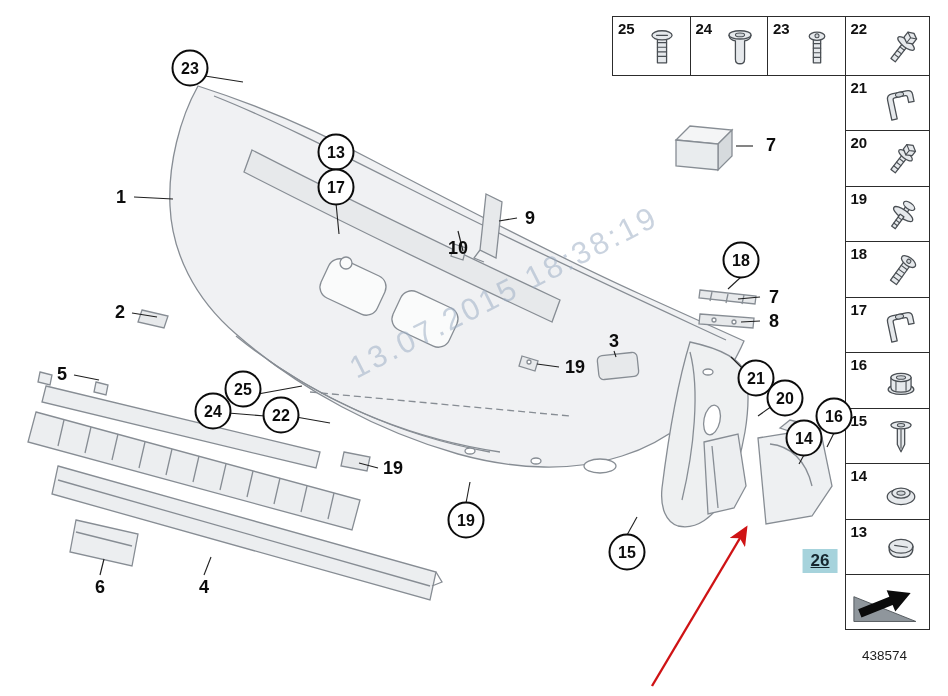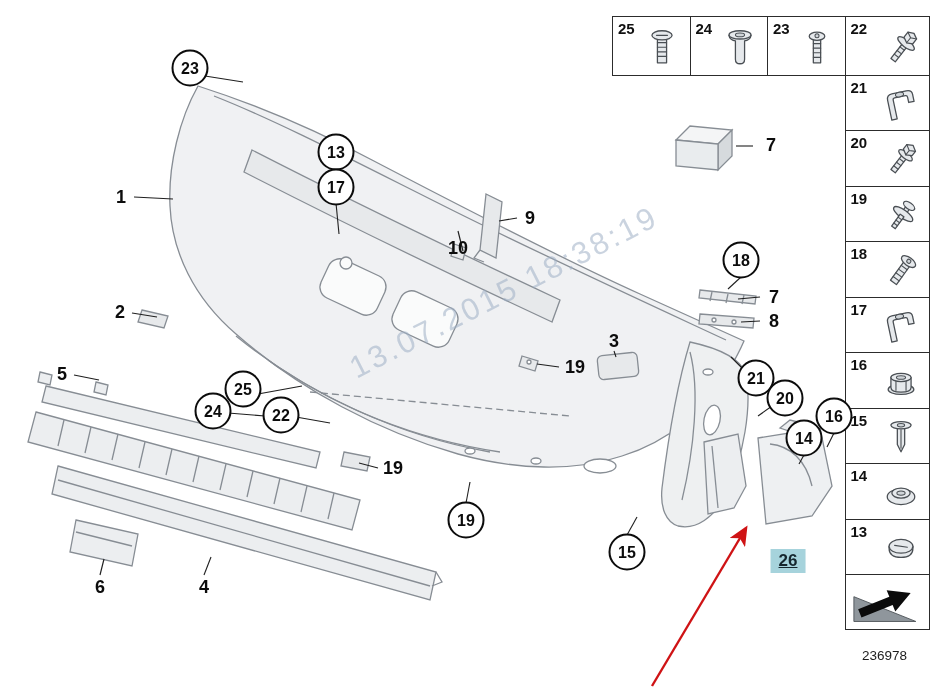--- a/index.html
+++ b/index.html
@@ -193,21 +193,21 @@
       <div class="callout plain" style="left: 100px; top: 587px;">6</div>
       <div class="callout circle" style="left: 627px; top: 552px;">15</div>
       <div class="callout circle" style="left: 741px; top: 260px;">18</div>
       <div class="callout plain" style="left: 774px; top: 297px;">7</div>
       <div class="callout plain" style="left: 774px; top: 321px;">8</div>
       <div class="callout plain" style="left: 771px; top: 145px;">7</div>
       <div class="callout circle" style="left: 756px; top: 378px;">21</div>
       <div class="callout circle" style="left: 785px; top: 398px;">20</div>
       <div class="callout circle" style="left: 834px; top: 416px;">16</div>
       <div class="callout circle" style="left: 804px; top: 438px;">14</div>
-      <div class="callout highlight" style="left: 788px; top: 561px; text-decoration: underline;">26</div>
+      <div class="callout highlight" style="left: 820px; top: 561px; text-decoration: underline;">26</div>
     </div>
 
   <div class="legend-top">
       <div class="cell">
         <span class="cellnum">25</span>
         <span class="cellicon">
           <svg viewBox="0 0 48 48">
             <rect x="19" y="10" width="10" height="28" class="f"></rect>
             <path d="M19 16 h10 M19 21 h10 M19 26 h10 M19 31 h10" class="s"></path>
             <ellipse cx="24" cy="8" rx="11" ry="5" class="f"></ellipse>
@@ -365,14 +365,14 @@
           <svg viewBox="0 0 84 52">
             <path d="M4,48 L74,48 L4,20 Z" fill="#8f969c" stroke="#4a4f54" stroke-width="1"></path>
             <g transform="rotate(-22 40 26)">
               <path d="M8,32 L46,32 L46,40 L70,27 L46,14 L46,22 L8,22 Z" fill="#0b0b0b"></path>
             </g>
           </svg>
         </span>
       </div>
     </div>
 
-  <div class="docnum">236978</div>
+  <div class="docnum">438574</div>
 </div>
 
 </body></html>

